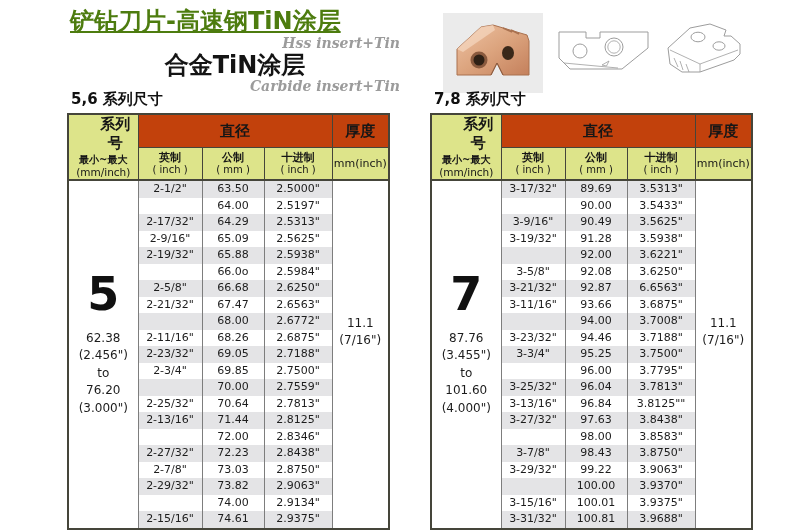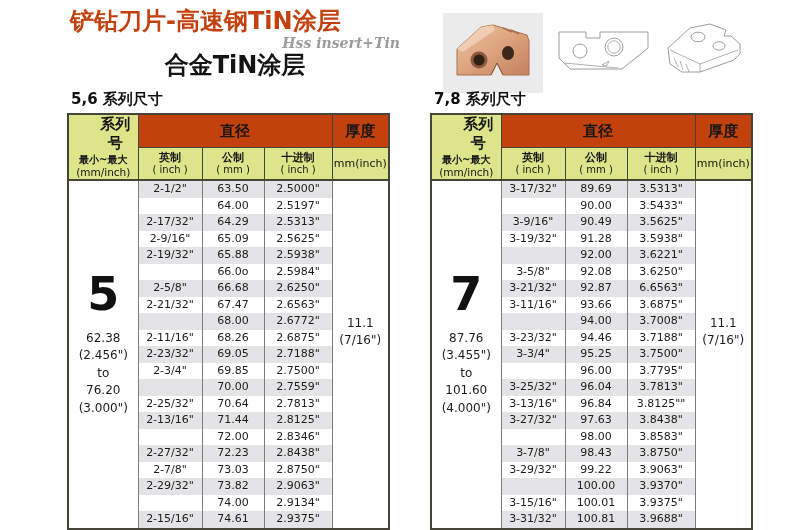--- a/index.html
+++ b/index.html
@@ -3,21 +3,21 @@
 <meta charset="utf-8">
 <style>
   html,body { margin:0; padding:0; background:#fff; }
   .page {
     position:relative; width:809px; height:530px; background:#ffffff;
     overflow:hidden; font-family:"DejaVu Sans","Liberation Sans",sans-serif;
   }
 
   
   .titles { position:absolute; left:70px; top:6px; width:330px; }
-  .t1 { font-size:24px; font-weight:bold; color:#c2410c; white-space:nowrap; line-height:30px; }
+  .t1 { font-size:24px; font-weight:bold; color:#4d7c0f; white-space:nowrap; line-height:30px;text-decoration:underline; }
   .subtitle { font-family:"DejaVu Serif","Liberation Serif",serif; font-style:italic; font-weight:bold;
          font-size:14px; color:#9b9b9b; text-align:right; line-height:15px; }
   .t2 { font-size:24px; font-weight:bold; color:#141414; text-align:center; line-height:27px; margin-top:1px; }
 
   
   .photo { position:absolute; left:443px; top:13px; }
   .d1 { position:absolute; left:556px; top:24px; }
   .d2 { position:absolute; left:660px; top:20px; }
 
   
@@ -55,20 +55,21 @@
 </style>
 </head>
 <body>
 
 <div class="page">
 
   <div class="titles">
     <div class="t1">铲钻刀片-高速钢TiN涂层</div>
     <div class="subtitle">Hss insert+Tin</div>
     <div class="t2">合金TiN涂层</div>
+    <div class="subtitle">Carbide insert+Tin</div>
   </div>
 
   <div class="photo">
     <svg width="100" height="80" viewBox="0 0 100 80">
       <rect x="0" y="0" width="100" height="80" fill="#ebebeb"></rect>
       <defs>
         <linearGradient id="cop" x1="0" y1="0" x2="1" y2="1">
           <stop offset="0" stop-color="#eec3a4"></stop>
           <stop offset="0.5" stop-color="#dca47e"></stop>
           <stop offset="1" stop-color="#c4805c"></stop>

